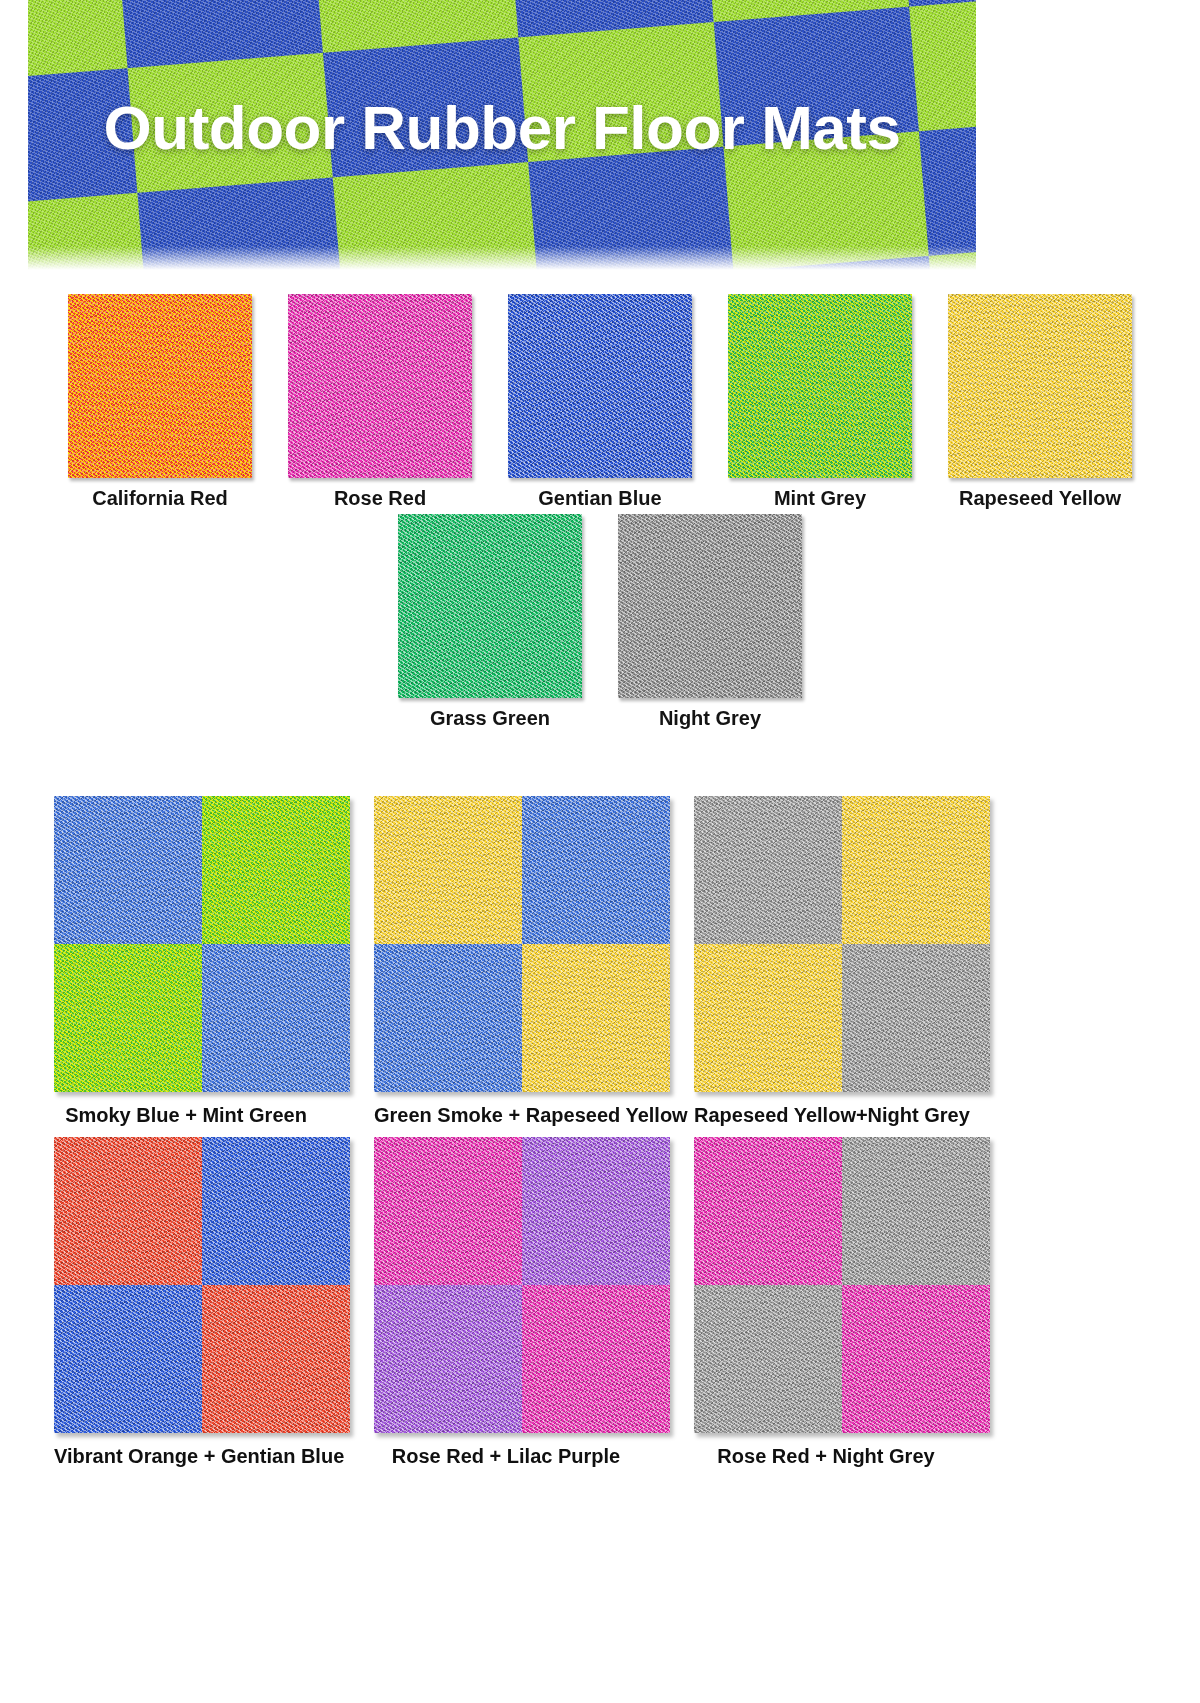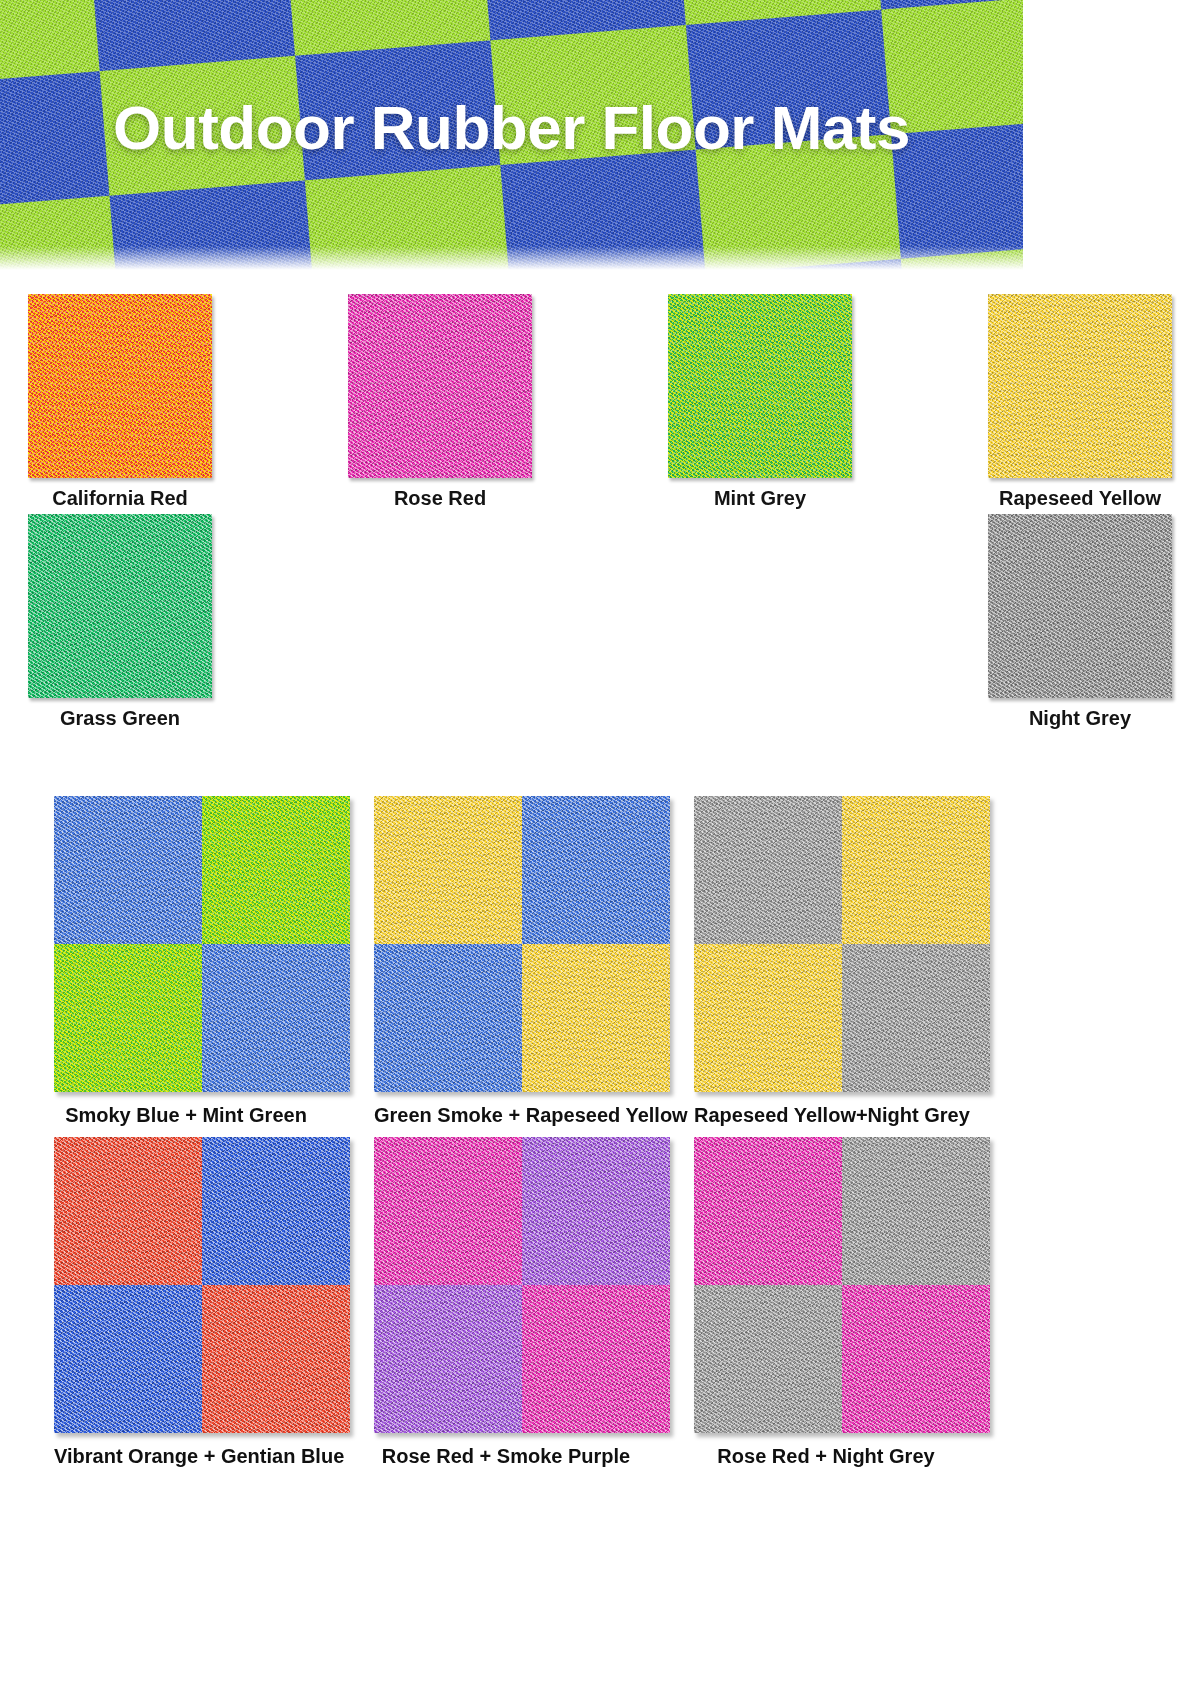--- a/index.html
+++ b/index.html
@@ -8,23 +8,24 @@
     width: 1200px;
     height: 1703px;
     background: #ffffff;
     font-family: "Liberation Sans", sans-serif;
     overflow: hidden;
   }
 
   
   .hero {
     position: relative;
-    width: 1023px;
+    width: 948px;
     height: 272px;
     overflow: hidden;
+    margin-left: 28px;
   }
   .hero-photo {
     position: absolute;
     inset: -60px -60px -60px -60px;
     transform: rotate(-4.5deg);
     background-color: #2b4fc4;
     background-image:
       repeating-conic-gradient(#2b4fc4 0% 25%, #9ede2e 0% 50%);
     background-size: 392px 250px;
     background-position: -30px -26px;
@@ -56,21 +57,21 @@
     text-shadow: 0 2px 7px rgba(0,0,0,.34);
     white-space: nowrap;
   }
 
   
   .solid-section {
     padding: 22px 28px 0 28px;
   }
   .solid-row {
     display: flex;
-    justify-content: space-between;
+    justify-content: center;
     gap: 36px;
     margin-bottom: 4px;
   }
   .solid-cell { width: 184px; }
 
   .tile {
     position: relative;
     width: 184px;
     height: 184px;
     box-shadow: 2px 3px 3px rgba(0,0,0,.28);
@@ -172,20 +173,26 @@
         </div>
         <div class="swatch-label">California Red</div>
       </div>
       <div class="solid-cell">
         <div class="tile" style="background: rgb(238, 44, 180);">
           <div class="speck"></div>
         </div>
         <div class="swatch-label">Rose Red</div>
       </div>
       <div class="solid-cell">
+        <div class="tile" style="background: rgb(39, 83, 216);">
+          <div class="speck"></div>
+        </div>
+        <div class="swatch-label">Gentian Blue</div>
+      </div>
+      <div class="solid-cell">
         <div class="tile" style="background: rgb(41, 178, 74);">
           <div class="speck dual"></div>
         </div>
         <div class="swatch-label">Mint Grey</div>
       </div>
       <div class="solid-cell">
         <div class="tile" style="background: rgb(252, 213, 49);">
           <div class="speck"></div>
         </div>
         <div class="swatch-label">Rapeseed Yellow</div>
@@ -287,21 +294,21 @@
           <div class="quad" style="background: rgb(163, 86, 224);">
             <div class="speck"></div>
           </div>
           <div class="quad" style="background: rgb(163, 86, 224);">
             <div class="speck"></div>
           </div>
           <div class="quad" style="background: rgb(238, 44, 180);">
             <div class="speck"></div>
           </div>
         </div>
-        <div class="combo-label">Rose Red + Smoke Purple</div>
+        <div class="combo-label">Rose Red + Lilac Purple</div>
       </div>
       <div class="combo-cell">
         <div class="combo-tile">
           <div class="quad" style="background: rgb(238, 44, 180);">
             <div class="speck"></div>
           </div>
           <div class="quad" style="background: rgb(154, 154, 154);">
             <div class="speck"></div>
           </div>
           <div class="quad" style="background: rgb(154, 154, 154);">

